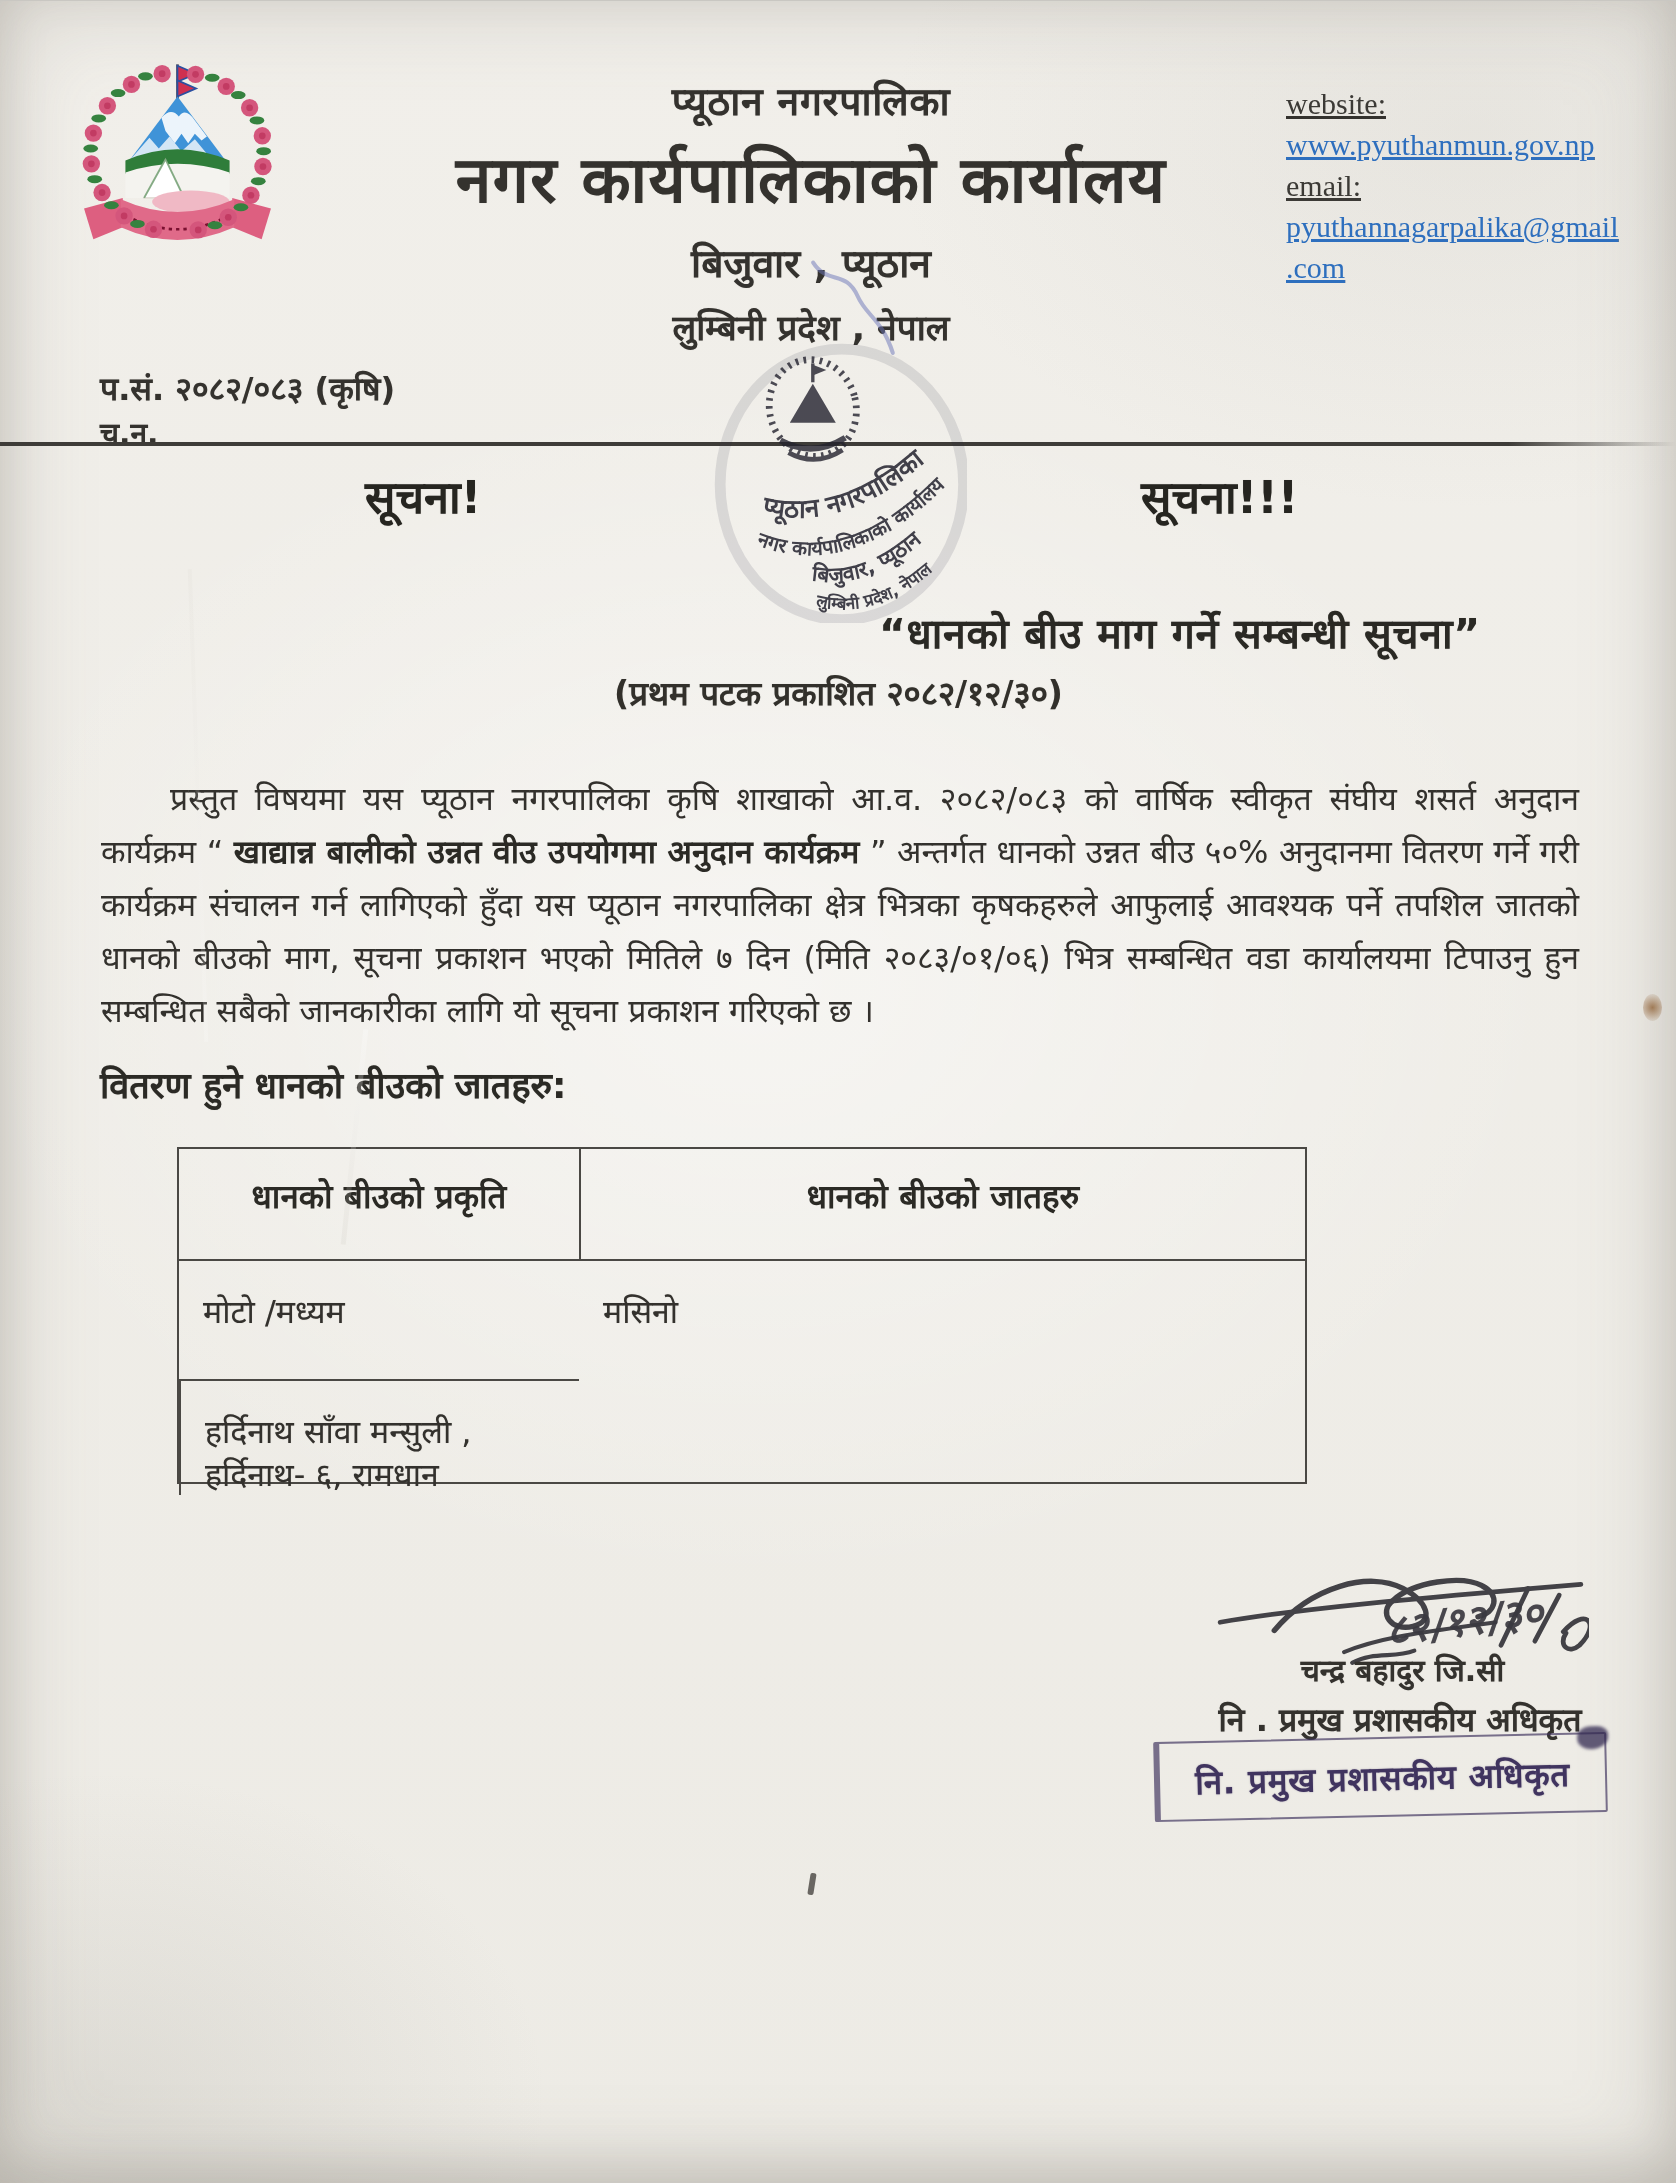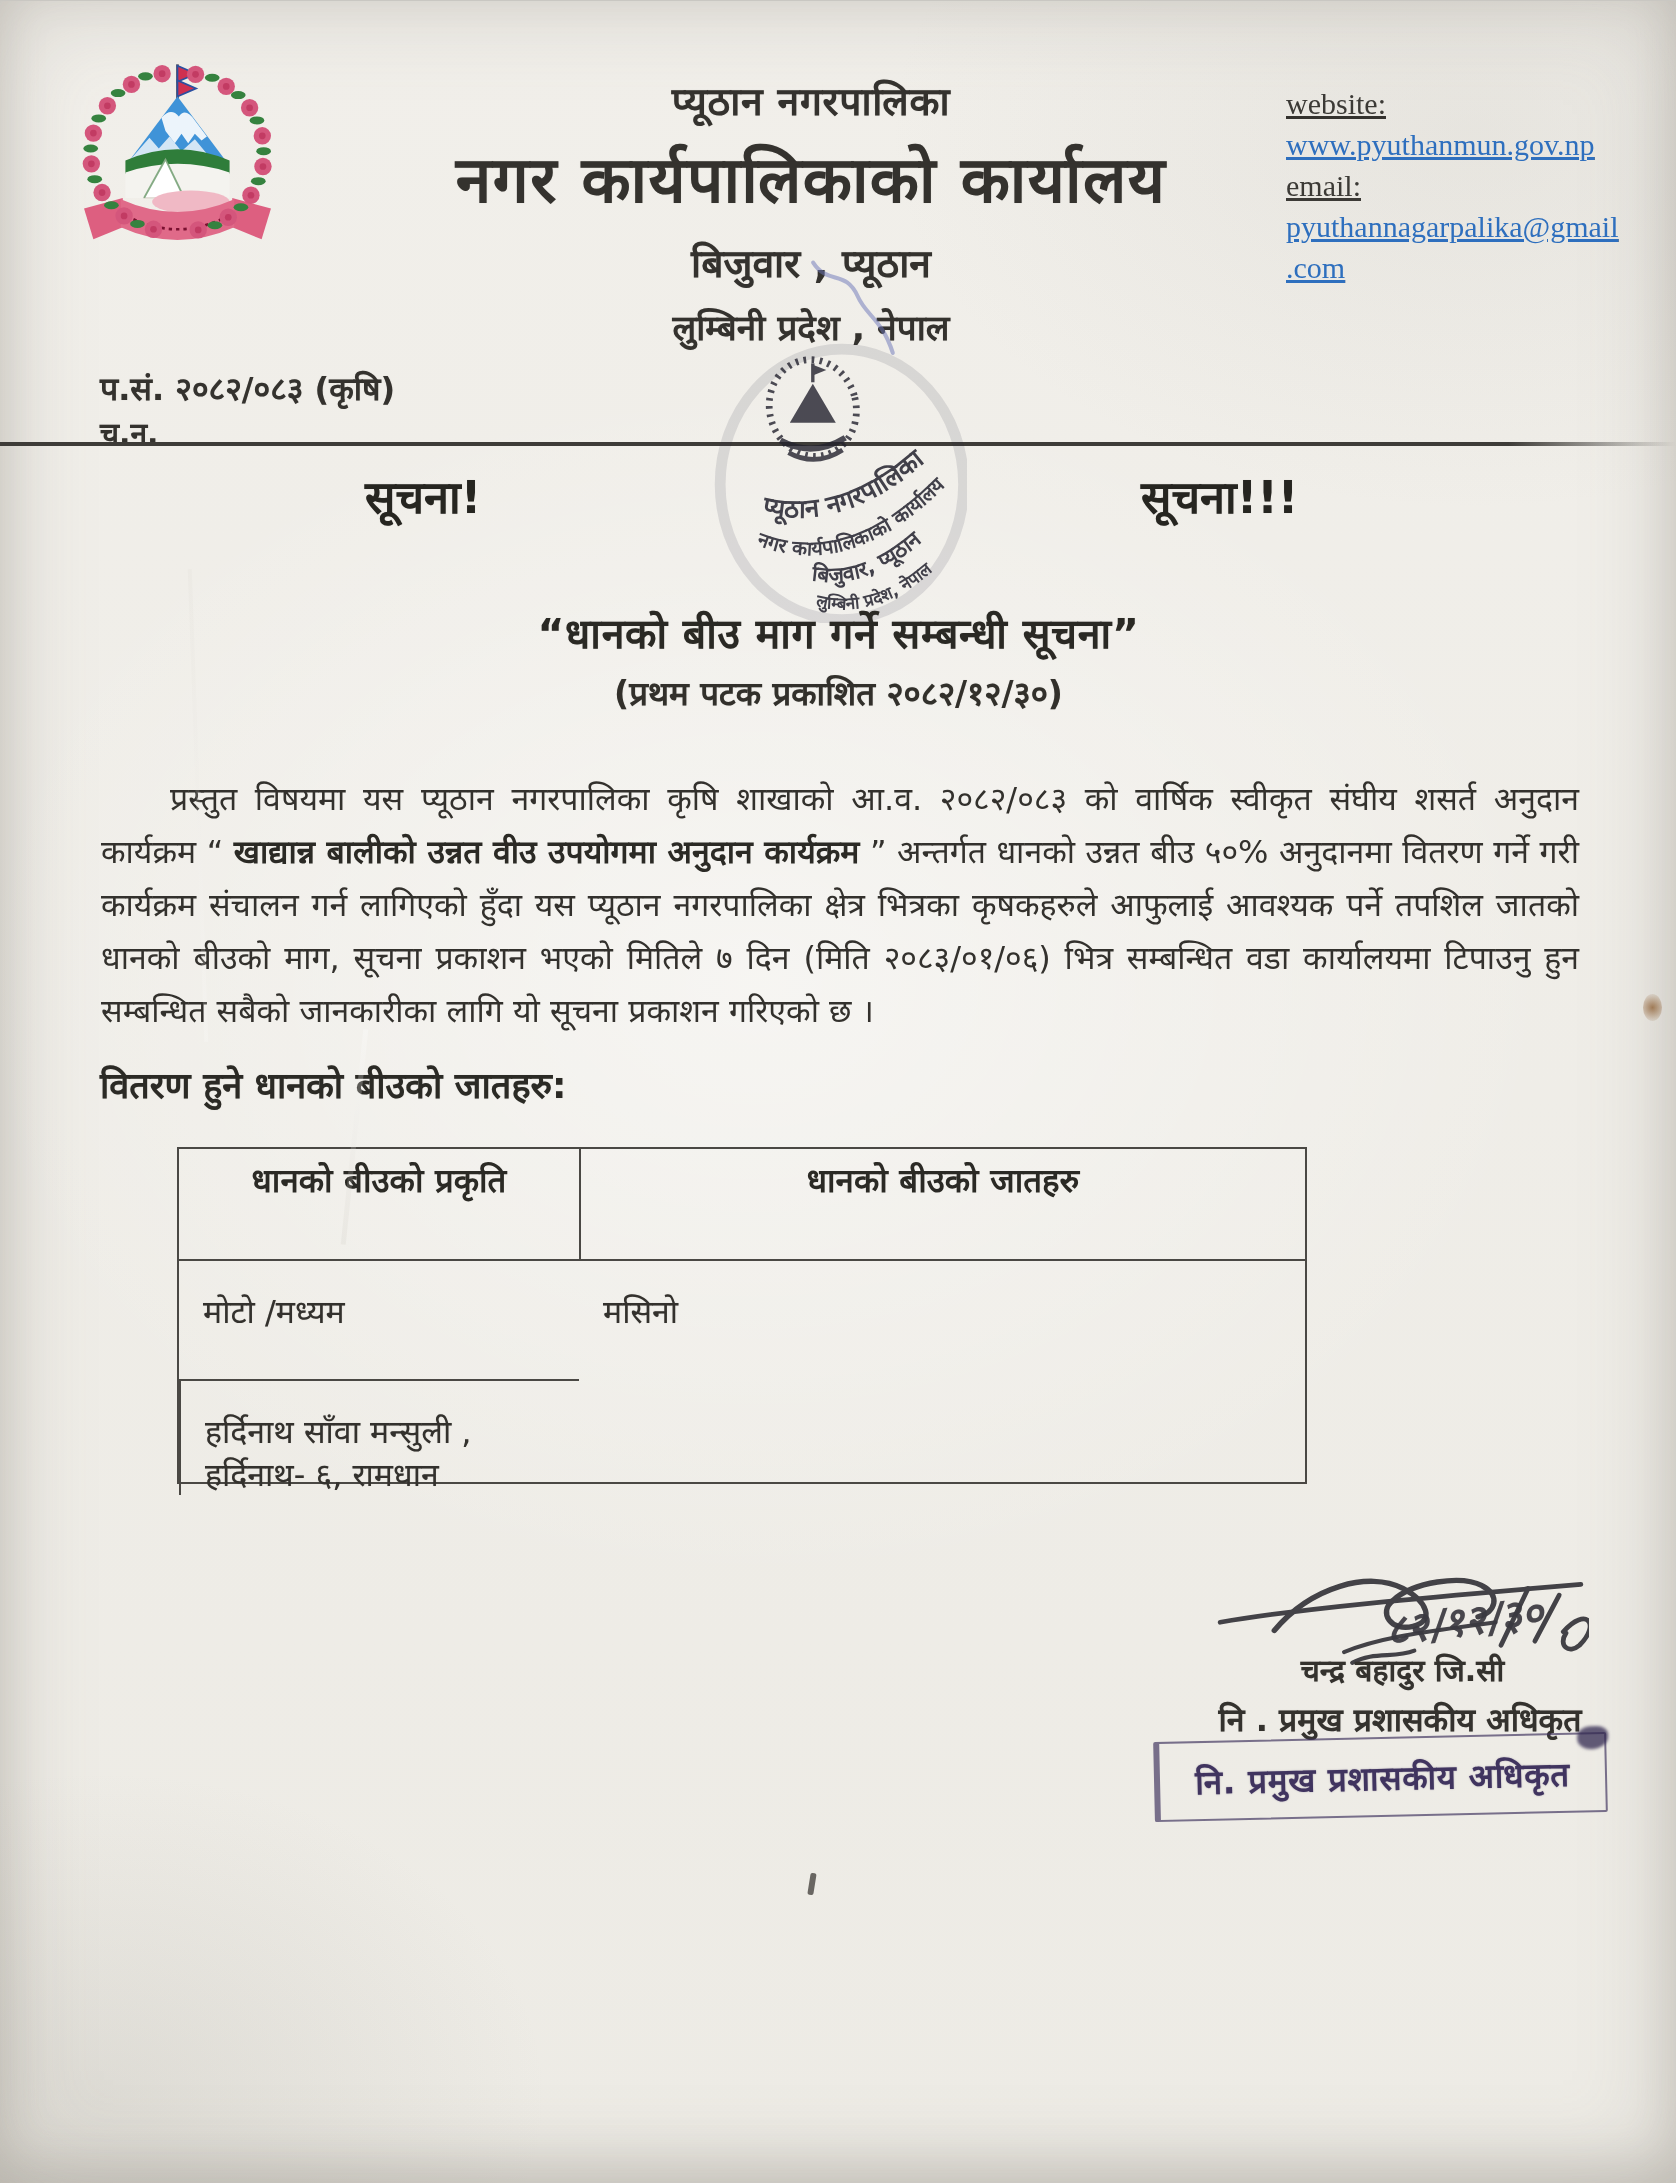--- a/index.html
+++ b/index.html
@@ -38,40 +38,40 @@
   
   .refno{left:100px;top:365px;font-size:32px;font-weight:600;}
   .dispatch{left:100px;top:411px;font-size:30px;font-weight:600;}
 
   .big-rule{left:0;top:441px;width:1676px;height:4px;
     background:linear-gradient(90deg,#3e3c38 0%,#3e3c38 90%,rgba(62,60,56,0) 100%);}
 
   .notice-left{left:365px;top:464px;font-size:45px;font-weight:700;color:#262520;}
   .notice-right{left:1141px;top:464px;font-size:45px;font-weight:700;color:#262520;}
 
-  .doc-title{left:196px;top:603px;width:1285px;font-size:41px;font-weight:700;color:#2a2924;letter-spacing:0.7px;}
+  .doc-title{left:196px;top:603px;width:1285px;font-size:41px;font-weight:700;color:#2a2924;letter-spacing:0.7px;text-align:right;}
   .doc-sub{left:196px;top:669px;width:1285px;font-size:33px;font-weight:600;color:#32302b;}
 
   
   .para{left:101px;top:740px;width:1478px;font-size:32px;line-height:53px;
     text-align:justify;text-indent:69px;color:#33312d;}
   .para b{font-weight:700;color:#2b2a25;}
 
   .varieties{left:100px;top:1059px;font-size:36px;font-weight:700;color:#2b2a25;}
 
   
   .seed-table{left:177px;top:1146px;width:1126px;height:333px;
     border:2.7px solid #4a4844;display:grid;
     grid-template-columns:400px 1fr;grid-template-rows:110px 120px 1fr;
     background:transparent;}
   .seed-table .cell{box-sizing:border-box;}
   .seed-table .col2{border-left:2.7px solid #4a4844;}
   .seed-table .r2,.seed-table .r3{border-top:2.7px solid #4a4844;}
   .seed-table .th{display:flex;justify-content:center;align-items:flex-start;
-    padding-top:8px;font-weight:700;font-size:33px;color:#2b2a25;}
+    padding-top:24px;font-weight:700;font-size:33px;color:#2b2a25;}
   .seed-table .td{padding:28px 6.8px 0 24px;font-size:32px;color:#33312d;}
 
   
   .sig-date{left:1389px;top:1590px;font-size:41px;font-weight:600;color:#3a3940;
     transform:rotate(-7deg) skewX(-10deg);opacity:.92;}
   .sig-name{left:1247px;top:1648px;width:311px;font-size:30px;font-weight:600;}
   .sig-post{left:1204px;top:1696px;width:392px;font-size:32px;font-weight:600;}
 
   .stamp-box{left:1154px;top:1736px;width:445px;height:76px;
     border:2.7px solid rgba(64,52,95,.68);border-left-width:6px;border-radius:2px;

